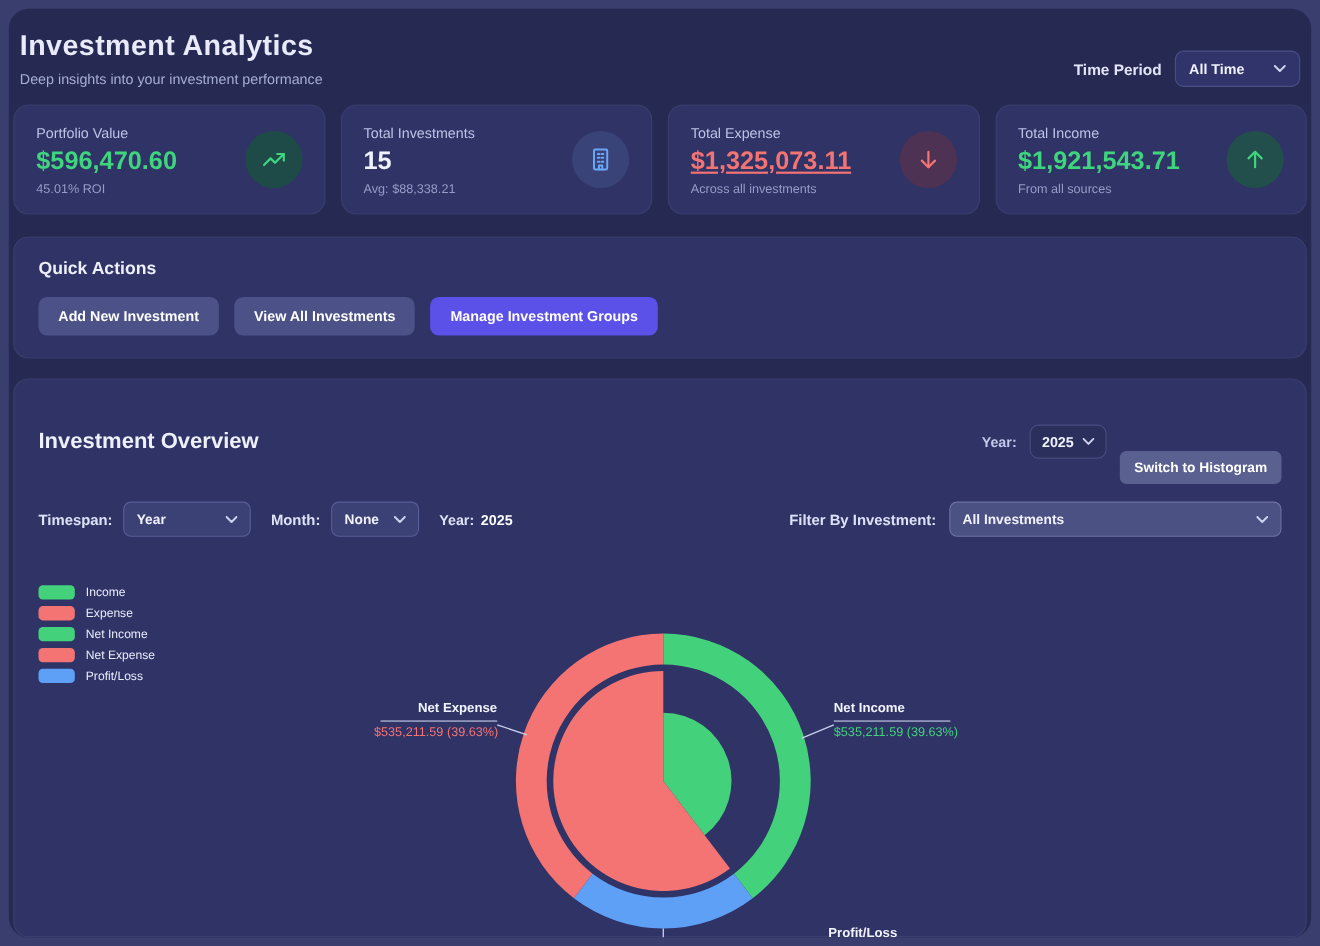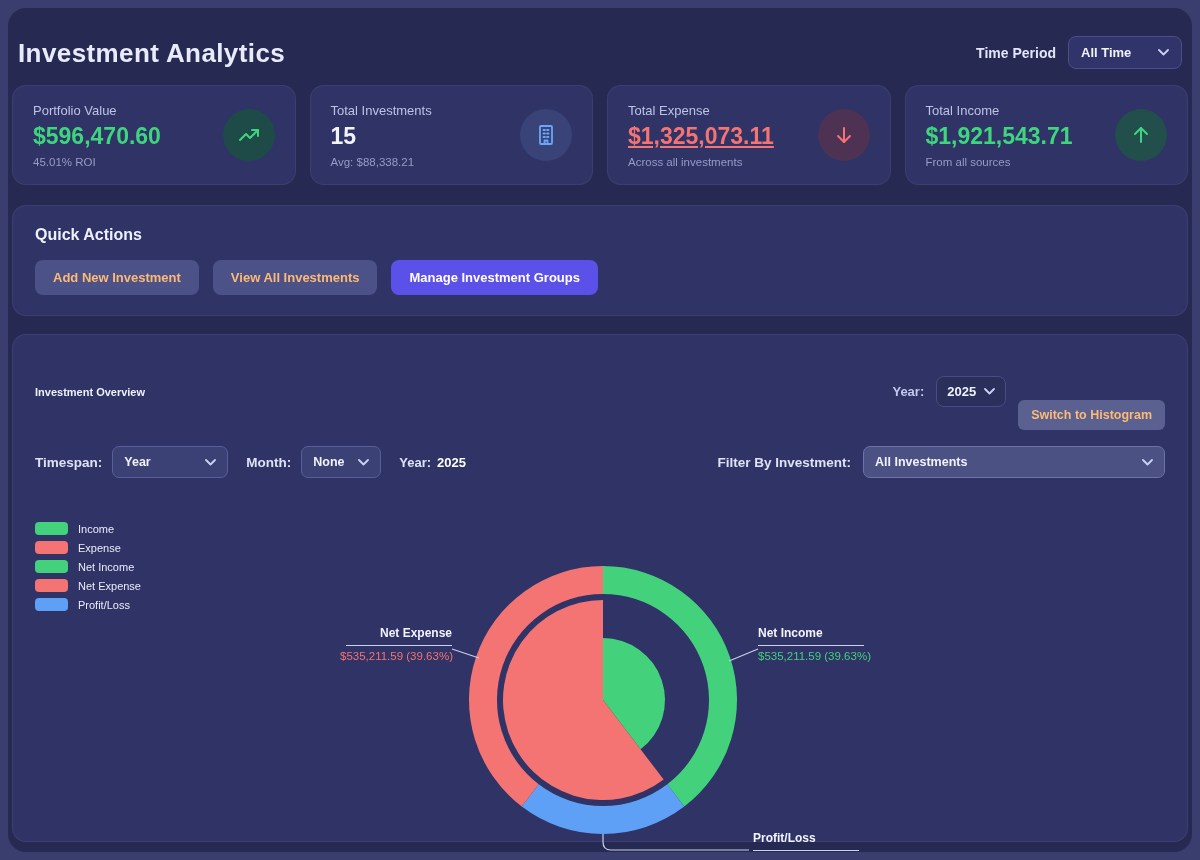--- a/index.html
+++ b/index.html
@@ -42,29 +42,29 @@
   .stat-label { font-size:13px; color:#bcc3e6; }
   .stat-value { font-size:23px; font-weight:bold; margin:5px 0 6px; color:#f0f2fc; }
   .stat-sub { font-size:11.5px; color:#959cc5; }
   .stat-icon { width:52px; height:52px; border-radius:50%; display:flex; align-items:center; justify-content:center; flex:none; }
   
   .panel { background:#2f3366; border:1px solid rgba(255,255,255,.06); border-radius:14px; padding:20px 22px; }
   .qa-panel { margin-top:20px; }
   .section-title { margin:0; font-size:16px; font-weight:bold; color:#eef0fb; }
   .qa-buttons { display:flex; gap:14px; margin-top:16px; }
   .btn {
-    background:#4c5288; color:#fdba74; border:none; border-radius:8px;
+    background:#4c5288; color:#ffffff; border:none; border-radius:8px;
     padding:10px 18px; font-size:13px; font-weight:bold; font-family:inherit; cursor:pointer;
   }
   .btn.primary { background:#5b50e8; color:#ffffff; }
   .btn.hist { background:#5a6090; border-radius:6px; padding:8px 13px; font-size:12.5px;margin-top:47px; }
   
   .ov-panel { margin-top:18px; height:508px; padding:18px 22px 0; position:relative; }
   .ov-row1 { display:flex; justify-content:space-between; align-items:center; }
-  .ov-row1 .section-title { font-size:11px; }
+  .ov-row1 .section-title { font-size:20px; }
   .ov-right { display:flex; align-items:center; gap:12px; }
   .mini-label { font-size:13px; font-weight:bold; color:#c3c9e8; }
   .ov-row2 { display:flex; align-items:center; justify-content:space-between; margin-top:16px; }
   .ov-row2-left { display:flex; align-items:center; gap:10px; }
   .ctl-label { font-size:13.5px; font-weight:bold; color:#dde2f6; margin-left:8px; }
   .ctl-label:first-child { margin-left:0; }
   .year-inline { font-size:13px; font-weight:bold; color:#dde2f6; margin-left:8px; }
   .year-inline .v { color:#ffffff; margin-left:6px; }
   .ov-row2-right { display:flex; align-items:center; gap:12px; }
   
@@ -85,20 +85,21 @@
   .co-ne .co-line { margin-left:auto; width:106px; }
 </style>
 </head>
 <body>
 
 <div class="wrapper">
 
   <div class="header">
     <div>
       <h1 class="page-title">Investment Analytics</h1>
+      <div class="page-subtitle">Deep insights into your investment performance</div>
     </div>
     <div class="tp-group">
       <span class="tp-label">Time Period</span>
       <div class="select sel-time">
         <span>All Time</span>
         <span class="chev">
           <svg width="11" height="7" viewBox="0 0 11 7" fill="none" stroke="currentColor" stroke-width="1.8" stroke-linecap="round" stroke-linejoin="round">
               <path d="M1 1 L5.5 5.5 L10 1"></path>
             </svg>
         </span>

